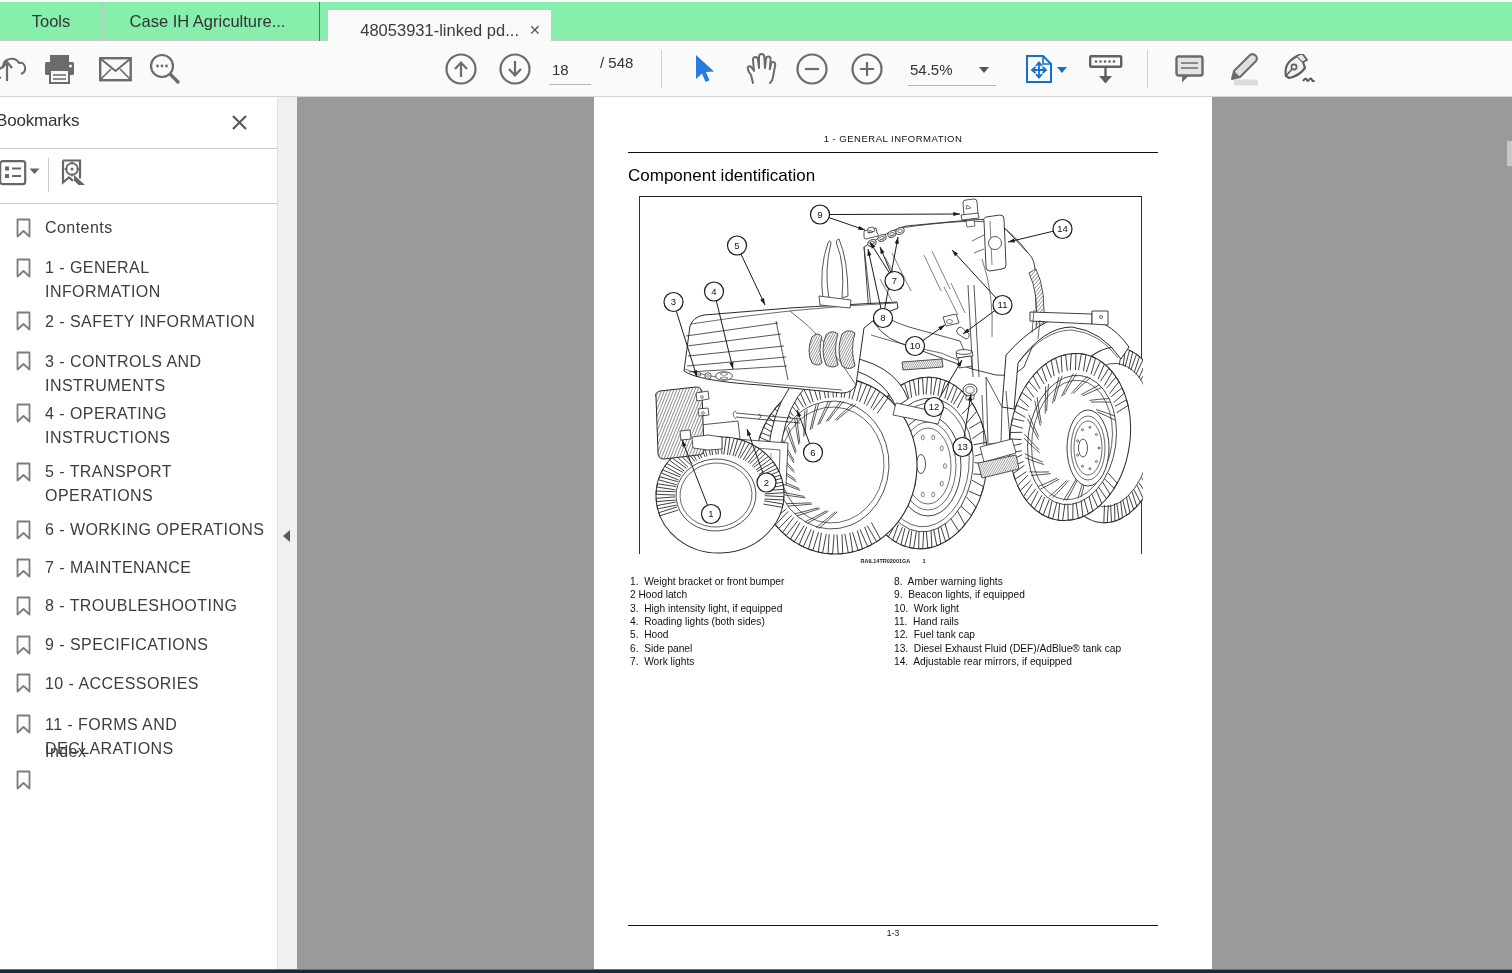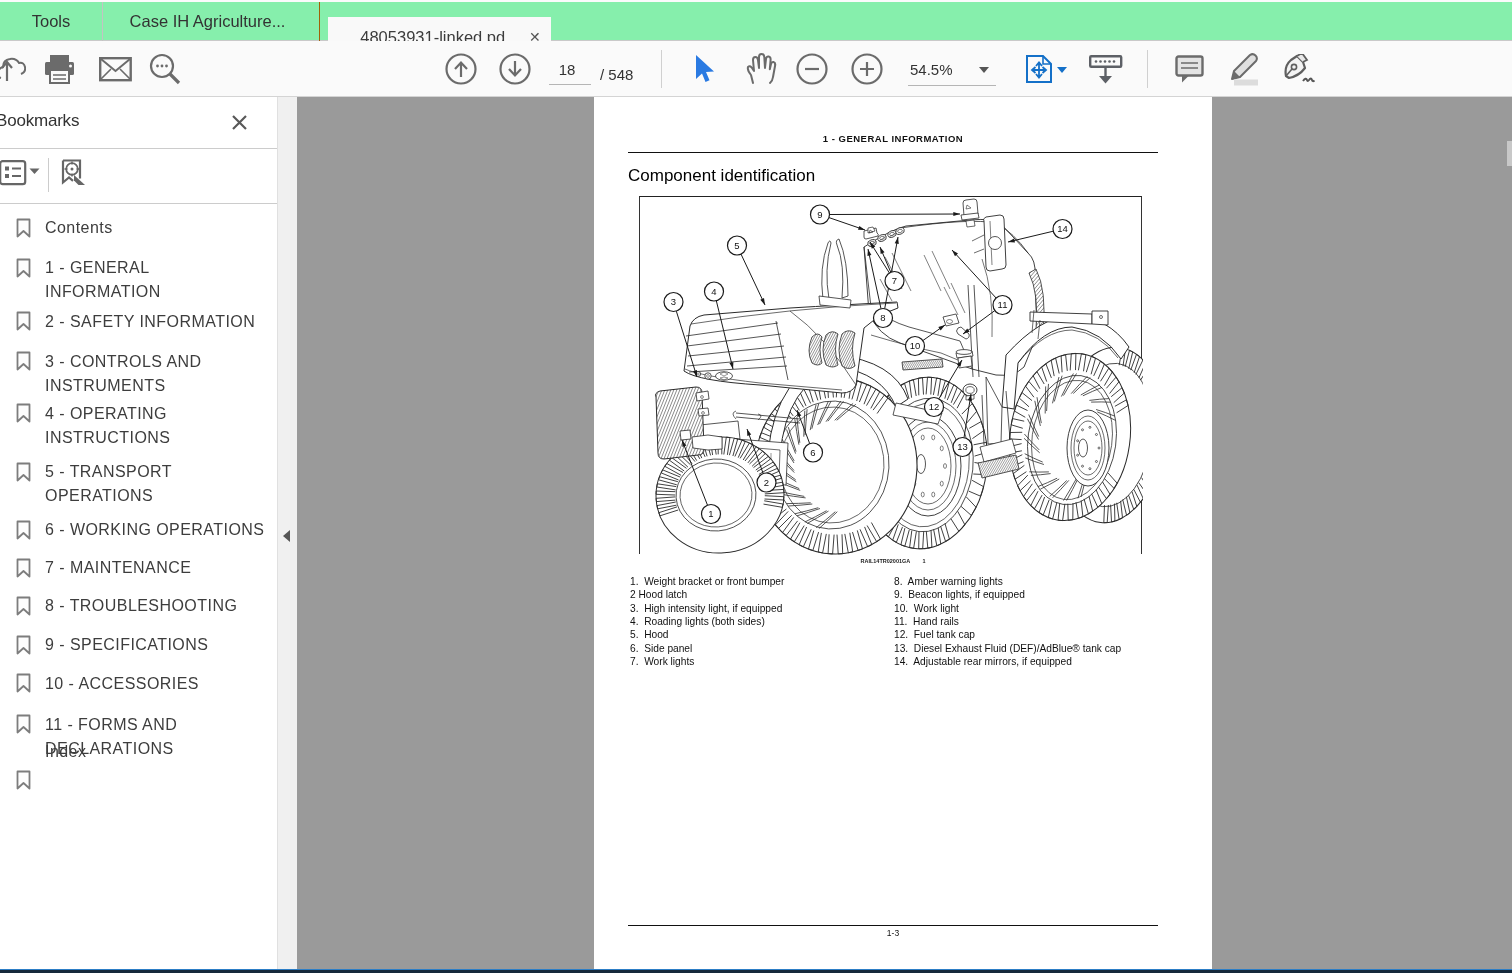--- a/index.html
+++ b/index.html
@@ -3,38 +3,38 @@
 <style>
 *{margin:0;padding:0;box-sizing:border-box}
 html,body{width:1512px;height:973px;overflow:hidden;font-family:"Liberation Sans",sans-serif}
 #app{position:relative;width:1512px;height:973px;background:#fff}
 .abs{position:absolute}
 
 #tabbar{position:absolute;left:0;top:0;width:1512px;height:41px;background:#86efac;border-bottom:1px solid #c9c9c9}
 .tab{position:absolute;top:2px;height:39px;font-size:16.5px;color:#333;display:flex;align-items:center;justify-content:center}
 #tab1{left:0;width:103px;border-right:1px solid #c3c3c3}
 #tab2{left:96px;width:224px;border-right:1px solid #a16207}
-#tab3{left:328px;width:223px;background:#f9f9f9;height:40px;top:17px;color:#3c3c3c;padding-left:22px;box-sizing:border-box}
+#tab3{left:328px;width:223px;background:#f9f9f9;height:40px;top:10px;color:#3c3c3c;padding-left:22px;box-sizing:border-box}
 #tab3 .x{margin-left:10px;color:#555;font-size:14px}
 
 #toolbar{position:absolute;left:0;top:41px;width:1512px;height:56px;background:#fafafa;border-bottom:1px solid #d4d4d4}
 .tbtext{position:absolute;color:#333;font-size:15px}
 .vsep{position:absolute;width:1px;background:#d0d0d0}
 
 #sidebar{position:absolute;left:0;top:97px;width:277px;height:876px;background:#fff}
 #sb-head{position:absolute;left:-4px;top:111px;font-size:17px;color:#333;letter-spacing:-0.2px}
 #sb-sep1{position:absolute;left:0;top:148px;width:277px;height:1px;background:#ccc}
 #sb-sep2{position:absolute;left:0;top:203px;width:277px;height:1px;background:#ccc}
 .bi{position:absolute;color:#3d3d3d;font-size:16px;letter-spacing:0.45px;line-height:24px;left:45px}
 .flag{position:absolute;left:16px}
 #strip{position:absolute;left:277px;top:97px;width:20px;height:876px;background:#f0f0f0;border-left:1px solid #e0e0e0}
 #canvas{position:absolute;left:297px;top:97px;width:1215px;height:876px;background:#9a9a9a}
 
 #page{position:absolute;left:594px;top:97px;width:618px;height:876px;background:#fff;color:#1a1a1a}
-#phead{position:absolute;left:0;top:36px;width:598px;text-align:center;font-size:9.5px;font-weight:bold;letter-spacing:0.5px;color:#111}
+#phead{position:absolute;left:0;top:36px;width:598px;text-align:center;font-size:9.5px;font-weight:normal;letter-spacing:0.5px;color:#111}
 #pline1{position:absolute;left:33.5px;top:54.5px;width:530px;height:1.3px;background:#111}
 #ptitle{position:absolute;left:34px;top:69px;font-size:17px;color:#000}
 #fig{position:absolute;left:44.5px;top:98.5px;width:503px;height:358px;border-top:1.5px solid #222;border-left:1px solid #333;border-right:1px solid #333}
 #caption{position:absolute;left:0;top:461px;width:598px;text-align:center;font-size:5.5px;font-weight:bold;color:#222}
 .li{position:absolute;font-size:10.2px;line-height:13.35px;color:#111;white-space:pre}
 #pline2{position:absolute;left:33.5px;top:827.5px;width:530px;height:1px;background:#111}
 #pfoot{position:absolute;left:0;top:831px;width:598px;text-align:center;font-size:8.5px;color:#111}
 #thumb{position:absolute;left:1507px;top:141px;width:5px;height:25px;background:#c8c8c8}
 #bottombar{position:absolute;left:0;top:969px;width:1512px;height:4px;background:linear-gradient(to bottom,#2d7ec6 0px,#2d7ec6 1px,#16293b 1.5px,#16293b 4px)}
 </style></head>
@@ -71,23 +71,23 @@
       <path d="M22,21 L31,30" stroke="#6b6b6b" stroke-width="3.2"></path>
     </svg>
     <svg class="abs" style="left:445px;top:53px" width="32" height="32" viewBox="0 0 32 32">
       <circle cx="16" cy="16" r="14.5" stroke="#6b6b6b" stroke-width="2.2" fill="none"></circle>
       <path d="M16,24 L16,10 M10,16 L16,9.5 L22,16" stroke="#6b6b6b" stroke-width="2.2" fill="none"></path>
     </svg>
     <svg class="abs" style="left:499px;top:53px" width="32" height="32" viewBox="0 0 32 32">
       <circle cx="16" cy="16" r="14.5" stroke="#6b6b6b" stroke-width="2.2" fill="none"></circle>
       <path d="M16,8 L16,22 M10,16 L16,22.5 L22,16" stroke="#6b6b6b" stroke-width="2.2" fill="none"></path>
     </svg>
-    <div class="tbtext" style="left:552px;top:61px;width:30px;text-align:center">18</div>
+    <div class="tbtext" style="left:552px;top:61px;width:30px;">18</div>
     <div class="abs" style="left:549px;top:84px;width:42px;height:1px;background:#b5b5b5"></div>
-    <div class="tbtext" style="left:600px;top:66px">/ 548</div>
+    <div class="tbtext" style="left:600px;top:54px">/ 548</div>
     <div class="vsep" style="left:661px;top:50px;height:38px"></div>
     <svg class="abs" style="left:692px;top:54px" width="24" height="30" viewBox="0 0 24 30">
       <path d="M4,1 L4,25 L10,19.5 L13.5,28 L17.5,26.2 L14,18 L22,17.5 Z" fill="#2a7ae2"></path>
     </svg>
     <svg class="abs" style="left:743px;top:53px" width="34" height="33" viewBox="0 0 34 33">
       <path d="M10,30 L8,22 Q4,17 5,14 q2,-2 4,1 l2,3 L10,7 q0,-3 2.4,-3 q2.2,0 2.6,3 l1,8 L16,4 q0,-3 2.5,-3 q2.5,0 2.8,3 l0.7,11 L23,6 q0.4,-2.8 2.6,-2.4 q2.2,0.4 2,3.2 l-0.8,9.5 L28,11 q0.6,-2.4 2.5,-2 q2,0.5 1.7,3 L30,24 q-0.5,4 -3,6" stroke="#6b6b6b" stroke-width="2" fill="none" stroke-linecap="round" stroke-linejoin="round"></path>
     </svg>
     <svg class="abs" style="left:796px;top:53px" width="32" height="32" viewBox="0 0 32 32">
       <circle cx="16" cy="16" r="14.5" stroke="#6b6b6b" stroke-width="2.2" fill="none"></circle>
       <path d="M9,16 L23,16" stroke="#6b6b6b" stroke-width="2.2"></path>

